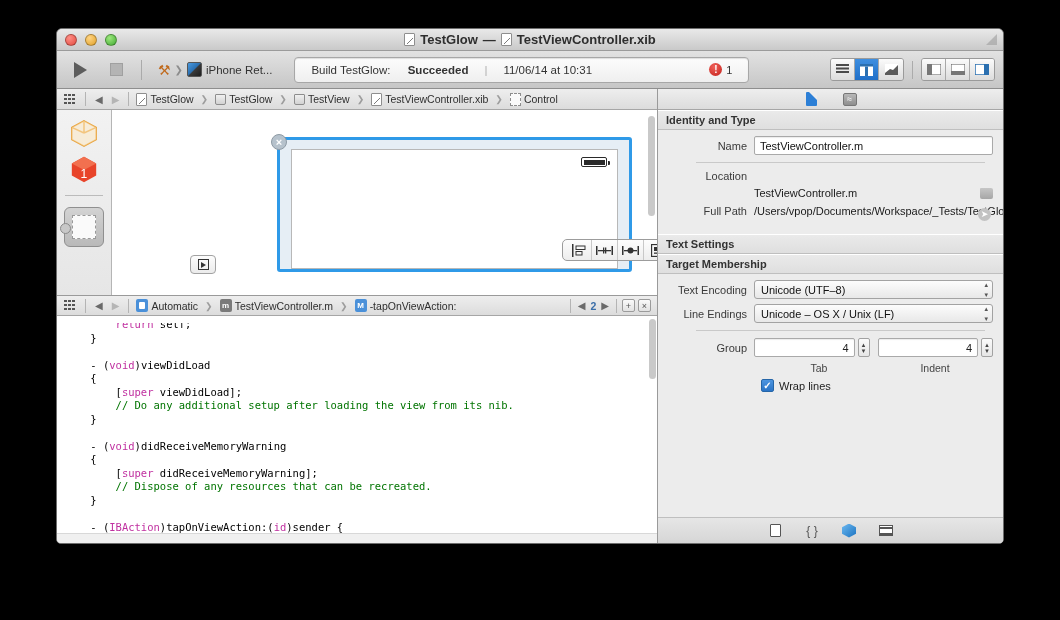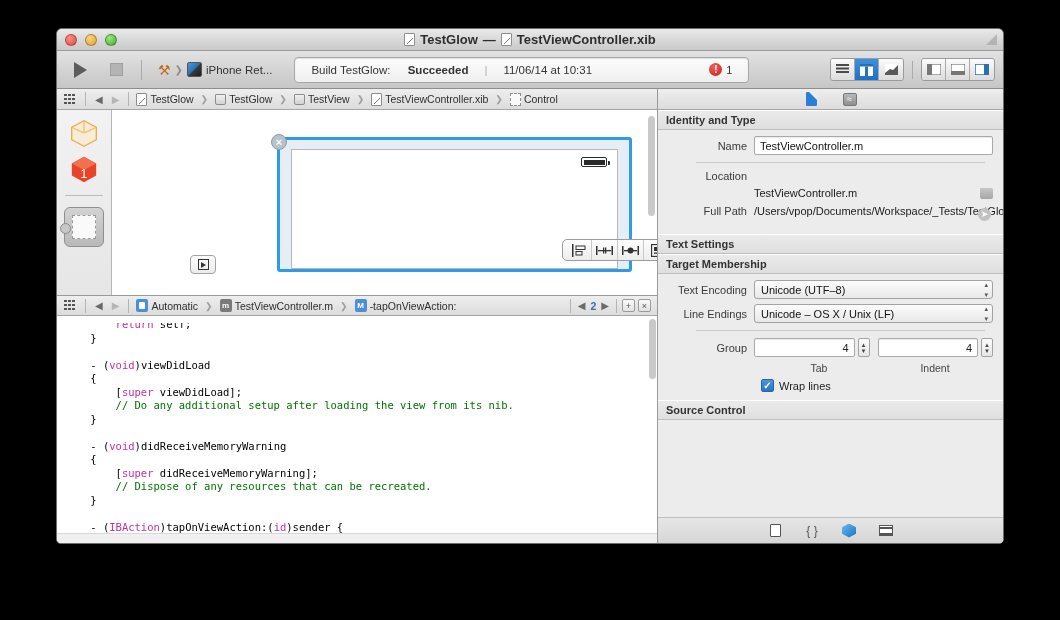--- a/index.html
+++ b/index.html
@@ -684,21 +684,20 @@
         <div class="sub-labels">
           <div class="sub-lab">Tab</div>
           <div class="sub-lab">Indent</div>
         </div>
         <div class="checkrow">
           <div class="checkbox">✓</div>
           <div>Wrap lines</div>
         </div>
       </div>
 
-      <div class="sec-head">Source Control</div>
       <div class="insp-spacer"></div>
 
       <div class="insp-footer">
         <div class="lib-ic">
             <div class="lib-file"></div>
           </div>
         <div class="lib-ic">{ }</div>
         <div class="lib-ic">
             <div class="lib-cube"></div>
           </div>

